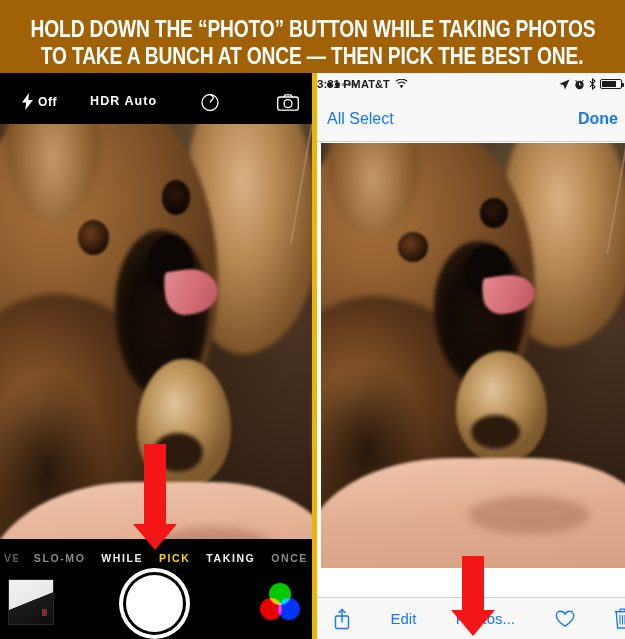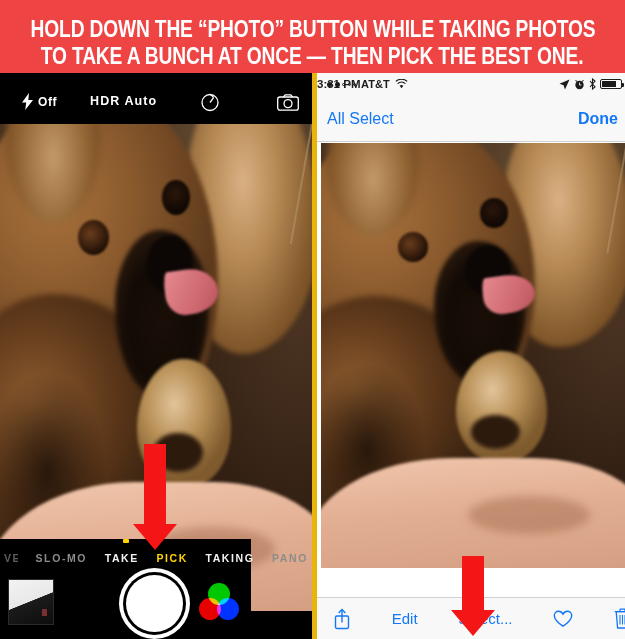--- a/index.html
+++ b/index.html
@@ -9,21 +9,21 @@
     font-family: "Liberation Sans", sans-serif;
     overflow: hidden;
   }
 
   #root { position: relative; width: 625px; height: 639px; }
 
   
   .banner {
     position: absolute; left: 0; top: 0;
     width: 625px; height: 80px;
-    background: #ef4444;
+    background: #a16207;
     display: flex; flex-direction: column;
     align-items: center; justify-content: center;
     padding-top: 4px;
   }
   .banner-line {
     color: #ffffff;
     font-family: "Liberation Sans Narrow", "Liberation Sans", sans-serif;
     font-weight: bold;
     font-size: 24px;
     line-height: 27px;
@@ -220,21 +220,21 @@
   #arrow-left  { left: 131px; top: 444px; width: 48px; height: 106px; }
   #arrow-left  .shaft { width: 22px; height: 82px; }
   #arrow-left  .head  { top: 80px; }
   #arrow-right { left: 449px; top: 556px; width: 48px; height: 80px; }
   #arrow-right .shaft { width: 22px; height: 56px; }
   #arrow-right .head  { top: 54px; }
 
   
   .cam-bottom {
     position: absolute; left: 0; bottom: 0;
-    width: 251px; height: 100px;
+    width: 312px; height: 100px;
     background: #000000;
     z-index: 7;
   }
   .mode-strip {
     position: absolute; left: 0; top: 10px;
     width: 312px; height: 18px;
     display: flex; align-items: center; justify-content: space-between;
     padding: 0 4px;
   }
   .mode {
@@ -402,24 +402,24 @@
             <path d="M8.2 7.6 L7.3 6.2 L7.0 8.2 Z" fill="#ffffff"></path>
             <path d="M13.8 11.6 L14.8 12.9 L15.0 10.9 Z" fill="#ffffff"></path>
           </svg>
         </div>
       </div>
 
       <div class="cam-bottom">
         <div class="mode-strip">
           <span class="mode clipped">VE</span>
           <span class="mode">SLO-MO</span>
-          <span class="mode bright">TAKE</span>
+          <span class="mode bright">WHILE</span>
           <span class="mode active">PICK</span>
           <span class="mode bright">TAKING</span>
-          <span class="mode">PANO</span>
+          <span class="mode">ONCE</span>
         </div>
         <div class="mode-dot"></div>
 
         <div class="thumb">
           <div class="blip"></div>
         </div>
 
         <div class="shutter"></div>
 
         <div class="filters">
@@ -495,21 +495,21 @@
 
       <div class="tool-bar">
         <div class="tool-ico">
           <svg width="18" height="22" viewBox="0 0 18 22">
             <rect x="2.5" y="8" width="13" height="12.5" rx="1.4" fill="none" stroke="#1477f5" stroke-width="1.4"></rect>
             <path d="M9 14.5 V1.8" stroke="#1477f5" stroke-width="1.4" fill="none"></path>
             <path d="M5.6 5.1 L9 1.6 L12.4 5.1" fill="none" stroke="#1477f5" stroke-width="1.4"></path>
           </svg>
         </div>
         <div class="tool-lbl">Edit</div>
-        <div class="tool-lbl">Select...</div>
+        <div class="tool-lbl">Photos...</div>
         <div class="tool-ico">
           <svg width="20" height="18" viewBox="0 0 20 18">
             <path d="M10 16.2 C10 16.2 1.3 10.6 1.3 5.6 C1.3 2.9 3.3 1.2 5.6 1.2 C7.6 1.2 9.2 2.6 10 4.1 C10.8 2.6 12.4 1.2 14.4 1.2 C16.7 1.2 18.7 2.9 18.7 5.6 C18.7 10.6 10 16.2 10 16.2 Z" fill="none" stroke="#1477f5" stroke-width="1.4"></path>
           </svg>
         </div>
         <div class="tool-ico">
           <svg width="17" height="21" viewBox="0 0 17 21">
             <path d="M2.2 3.6 H14.8 L13.4 20 H3.6 Z" fill="none" stroke="#1477f5" stroke-width="1.3"></path>
             <path d="M0.8 3.6 H16.2" stroke="#1477f5" stroke-width="1.3"></path>
             <path d="M6 7 V16.6 M8.5 7 V16.6 M11 7 V16.6" stroke="#1477f5" stroke-width="1.1"></path>

